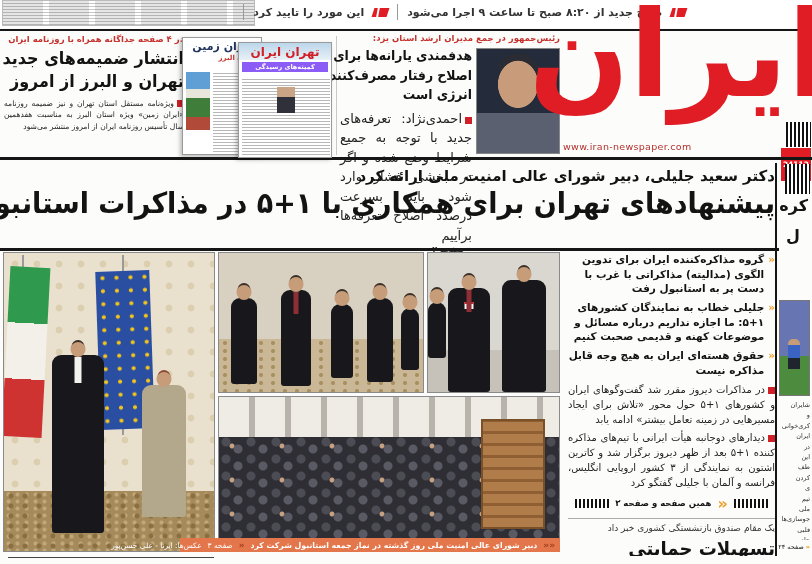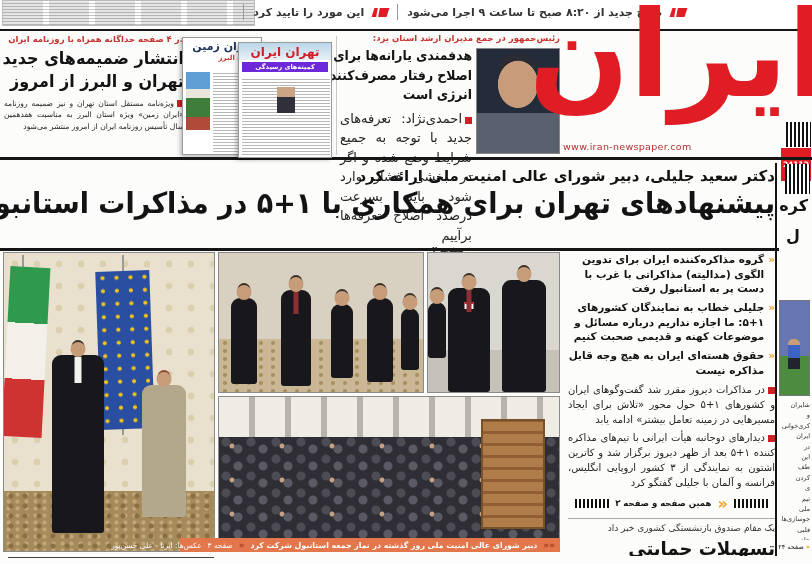--- a/index.html
+++ b/index.html
@@ -52,21 +52,21 @@
   .thumb { position:absolute; background:#fff; border:1px solid #9a9a9a; box-shadow:-2px 2px 4px rgba(0,0,0,.25); overflow:hidden; }
   .thumb-back { left:182px; top:37px; width:80px; height:118px; }
   .thumb-front { left:238px; top:42px; width:94px; height:116px; z-index:2; }
   .tb-mast { direction:rtl; text-align:center; font-size:11px; font-weight:bold; color:#21355e; padding-top:2px; }
   .tb-sub { direction:rtl; text-align:right; font-size:7px; font-weight:bold; color:#c6332f; padding:1px 3px 0 0; }
   .t-lines { position:absolute; background:repeating-linear-gradient(0deg,#b7b7b7 0 1px,transparent 1px 3px); }
   .tb-photo { position:absolute; left:3px; top:34px; width:24px; height:58px;
     background:linear-gradient(180deg,#5f9fd6 0 30%, #e8e6da 30% 45%, #3f7d3a 45% 78%, #b24a3a 78%); }
   .tf-sky { height:17px; background:linear-gradient(180deg,#bcd6ea,#e8f1f7); display:flex; align-items:center; justify-content:center; }
   .tf-mast { font-size:12px; font-weight:bold; color:#cf2027; direction:rtl; }
-  .tf-redbar { margin:2px 3px 0; background:#6d28d9; color:#fff; font-size:6.5px; font-weight:bold; text-align:center; direction:rtl; line-height:1.6; }
+  .tf-redbar { margin:2px 3px 0; background:#8b5cf6; color:#fff; font-size:6.5px; font-weight:bold; text-align:center; direction:rtl; line-height:1.6; }
   .tf-portrait { position:absolute; left:38px; top:44px; width:18px; height:26px; background:linear-gradient(180deg,#c9a586 0 40%, #30303a 40%); }
 
   
   .yarane { position:absolute; left:340px; top:33px; width:220px; height:124px; direction:rtl; }
   .yar-kicker { color:#c6332f; font-size:8.5px; font-weight:bold; text-align:right; padding-left:86px; white-space:nowrap; }
   .yar-text { position:absolute; right:88px; left:0; top:13px; text-align:right; }
   .yar-head { font-size:13.5px; font-weight:bold; line-height:1.45; white-space:nowrap; transform:scaleX(.92); transform-origin:right; }
   .yar-body { margin-top:4px; font-size:13px; line-height:1.5; text-align:justify; color:#222; }
   .yar-photo { position:absolute; right:0; top:15px; width:84px; height:106px; border:1px solid #888;
     background:radial-gradient(ellipse 34px 40px at 50% 34%, #c89b7a 58%, rgba(0,0,0,0) 60%),

